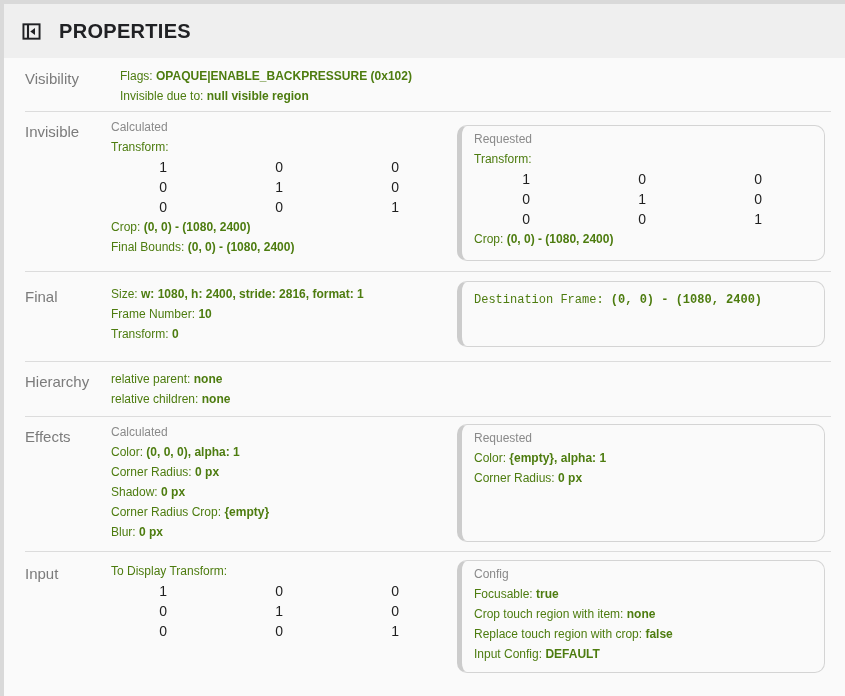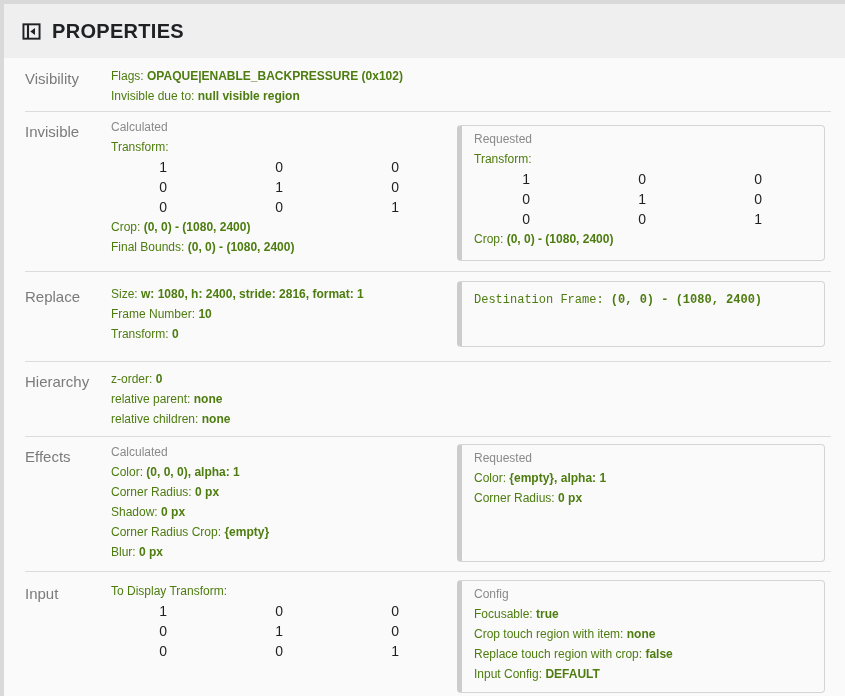--- a/index.html
+++ b/index.html
@@ -22,56 +22,56 @@
     padding-left: 16px;
   }
   .collapse-btn {
     background: none; border: none; padding: 0;
     width: 22px; height: 22px; cursor: pointer;
     display: flex; align-items: center; justify-content: center;
     color: #202124;
   }
   .panel-title {
     font-size: 20px; font-weight: bold; color: #202124;
-    margin-left: 10px; letter-spacing: 0.3px;
+    margin-left: 17px; letter-spacing: 0.3px;
   }
 
   main { padding: 0; }
   section {
     display: grid;
     grid-template-columns: 86px 346px 1fr;
     margin: 0 14px 0 21px;
     border-bottom: 1px solid #dcdcdc;
   }
   section:last-child { border-bottom: none; }
 
   .sec-label {
     font-size: 15px;
     color: #7b7b7b;
     padding-top: 3px;
     line-height: 20px;
   }
-  .sec-visibility { padding: 8px 0 5px; }
+  .sec-visibility { padding: 8px 0 5px; gap: 9px; }
   .sec-geometry   { padding: 7px 0 10px; }
   .sec-buffer     { padding: 12px 0 14px; }
   .sec-hierarchy  { padding: 7px 0 7px; }
   .sec-effects    { padding: 7px 0 9px; }
   .sec-input      { padding: 9px 0 9px; }
 
   .prow { font-size: 12px; line-height: 20px; color: #4d7c0f; }
   .prow b { font-weight: bold; }
   .glabel { font-size: 12px; line-height: 16px; color: #8a8a8a; margin-bottom: 2px; }
 
   .matrix { display: grid; grid-template-columns: 56px 116px 116px; }
   .matrix span { text-align: right; font-size: 14px; line-height: 20px; }
 
   .rbox {
     border: 1px solid #d4d4d4;
     border-left: 5px solid #cccccc;
-    border-radius: 4px;
+    border-radius: 10px;
     padding: 5px 12px 8px;
     margin-right: 6px;
     background: #fafafa;
   }
   .rbox.h-geometry { min-height: 136px; margin-top: 6px; }
   .rbox.h-buffer   { min-height: 66px;  margin-top: -3px; font-family: Liberation Mono, monospace; }
   .rbox.h-effects  { min-height: 118px; margin-top: 0; }
   .rbox.h-input    { min-height: 100px; margin-top: -1px; }
 </style>
 </head>
@@ -158,21 +158,21 @@
             </div>
             <div class="prow">
               <span>Crop:</span>
               <b>(0, 0) - (1080, 2400)</b>
             </div>
           </div>
         </div>
       </section>
 
       <section class="sec-buffer">
-        <div class="sec-label">Replace</div>
+        <div class="sec-label">Final</div>
         <div>
           <div class="prow">
             <span>Size:</span>
             <b>w: 1080, h: 2400, stride: 2816, format: 1</b>
           </div>
           <div class="prow">
             <span>Frame Number:</span>
             <b>10</b>
           </div>
           <div class="prow">
@@ -187,24 +187,20 @@
               <b>(0, 0) - (1080, 2400)</b>
             </div>
           </div>
         </div>
       </section>
 
       <section class="sec-hierarchy">
         <div class="sec-label">Hierarchy</div>
         <div>
           <div class="prow">
-            <span>z-order:</span>
-            <b>0</b>
-          </div>
-          <div class="prow">
             <span>relative parent:</span>
             <b>none</b>
           </div>
           <div class="prow">
             <span>relative children:</span>
             <b>none</b>
           </div>
         </div>
         <div></div>
       </section>

